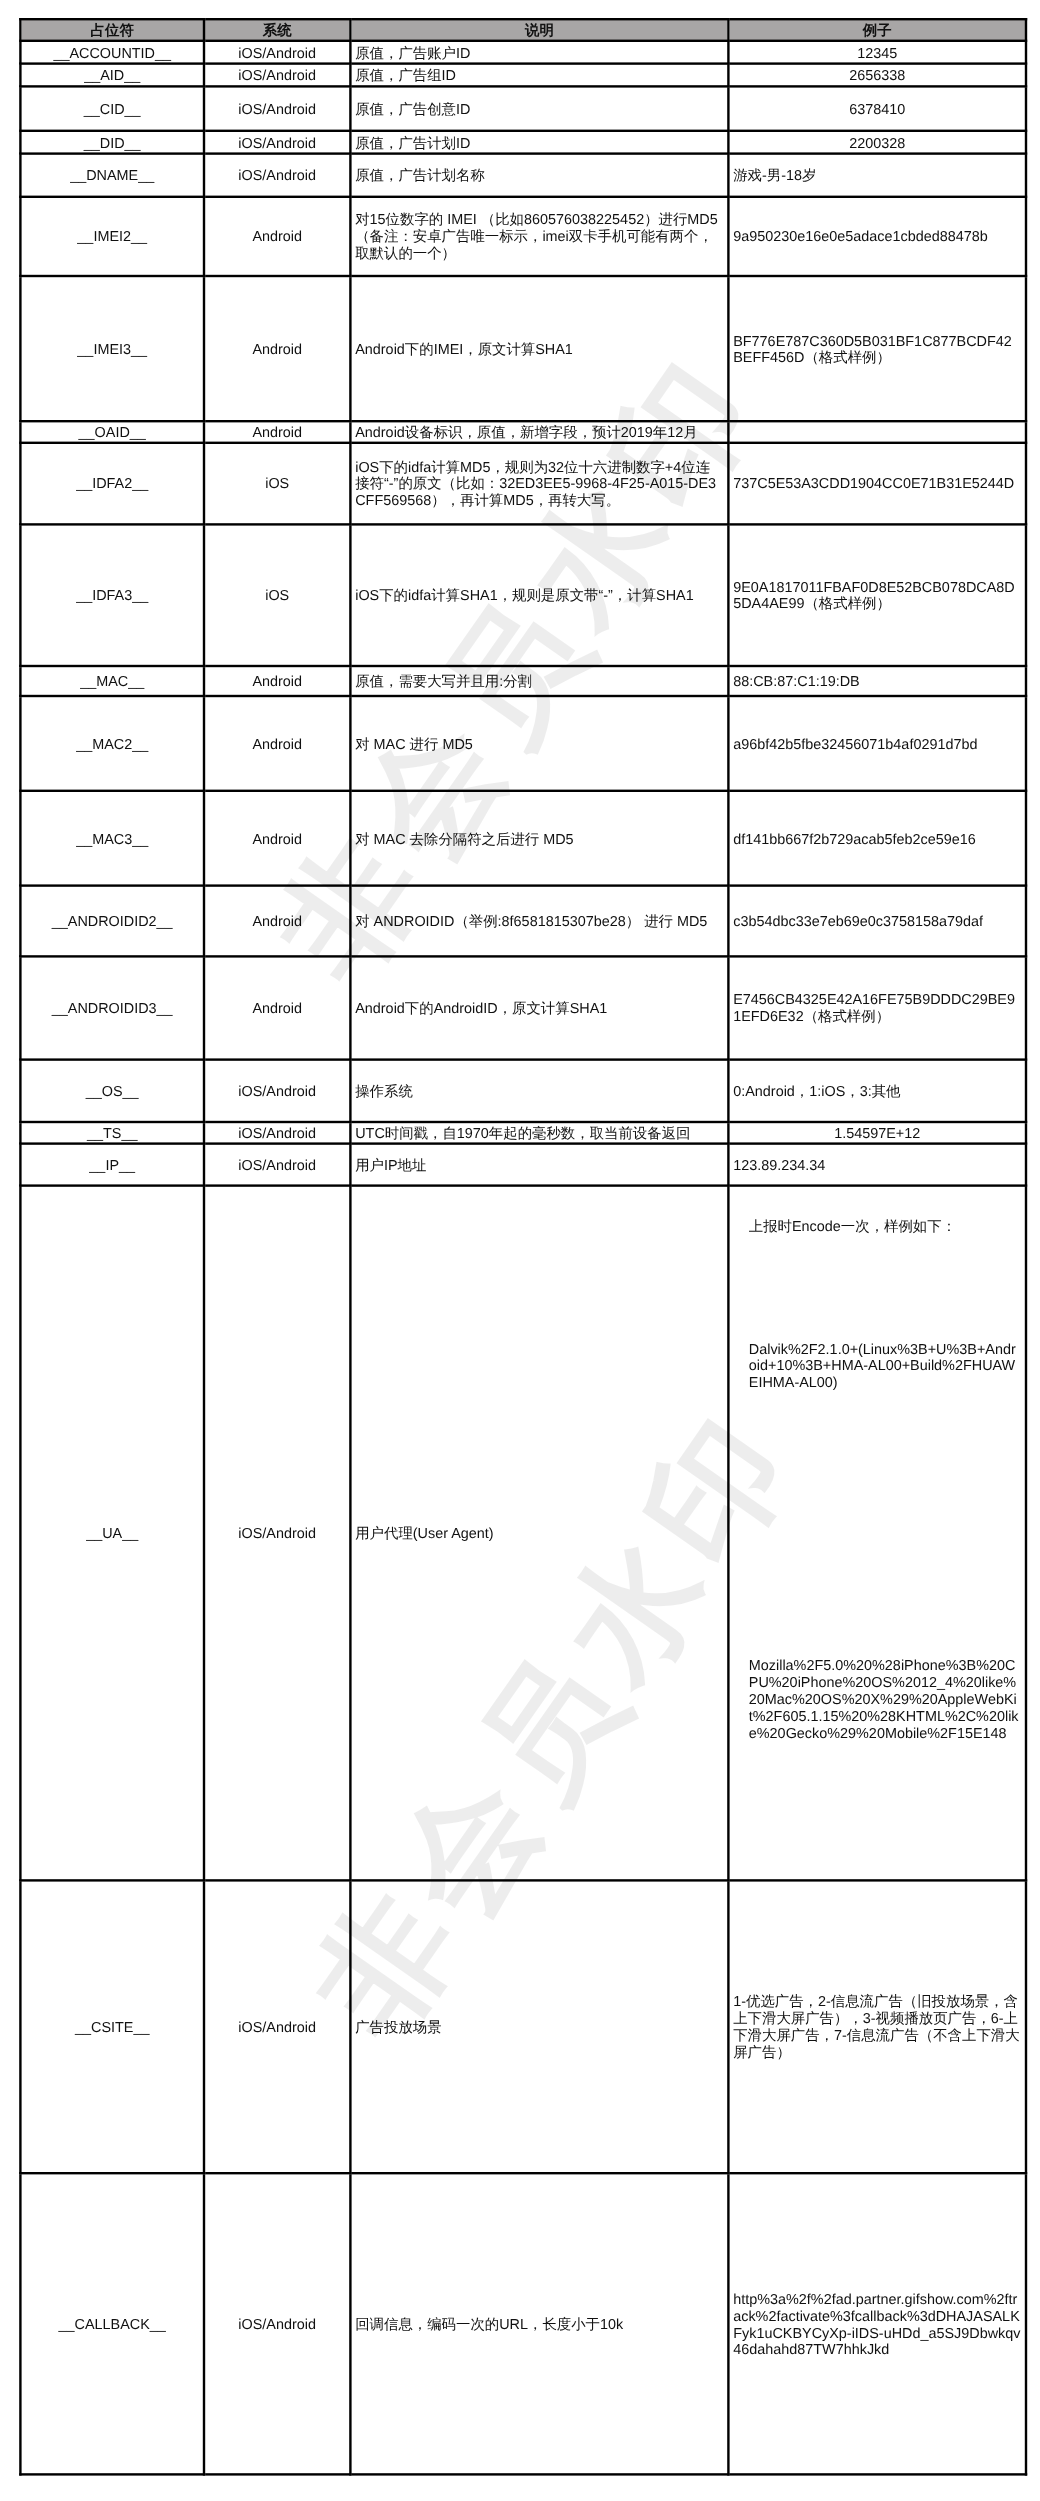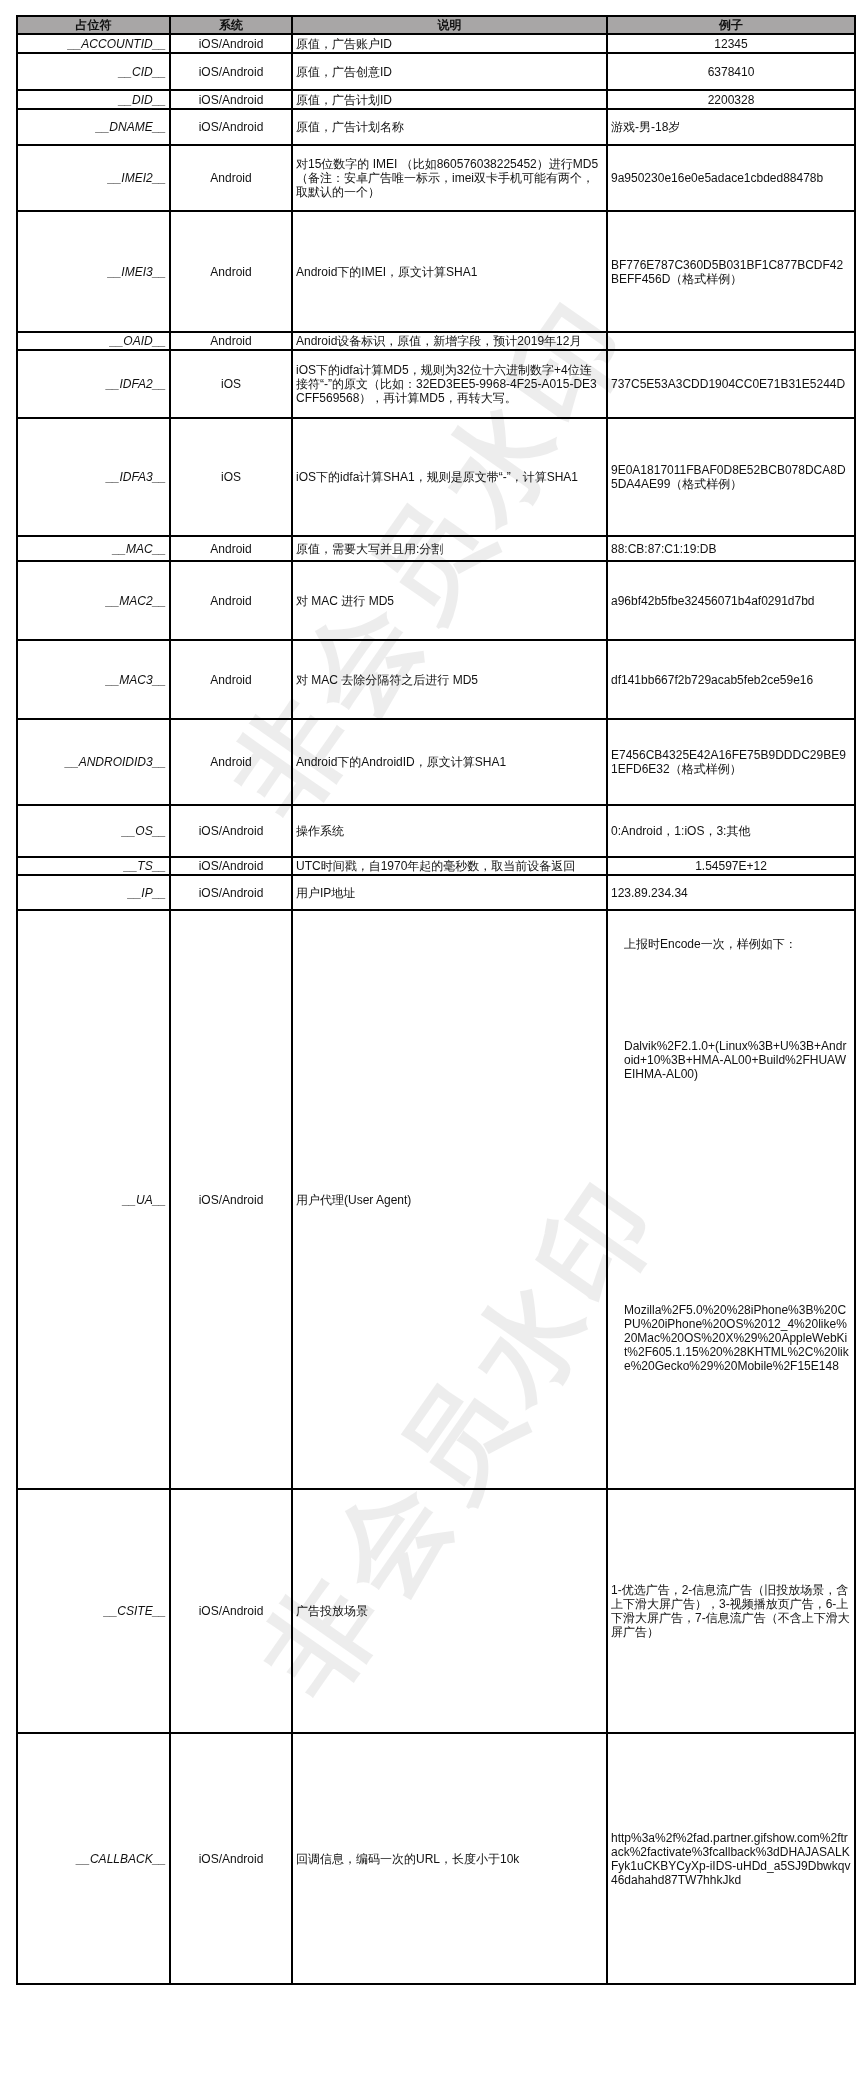--- a/index.html
+++ b/index.html
@@ -7,21 +7,21 @@
          font-family: "Liberation Sans", "DejaVu Sans", sans-serif; color: #111; }
   .sheet { position: absolute; left: 16px; top: 15px; width: 838px; }
   table { border-collapse: collapse; table-layout: fixed; width: 838px; }
   col.c1 { width: 153px; }
   col.c2 { width: 122px; }
   col.c3 { width: 315px; }
   col.c4 { width: 248px; }
   th, td { border: 2px solid #000; padding: 0 3px; font-size: 12px; line-height: 14px;
            vertical-align: middle; overflow: hidden; word-break: break-all; }
   th { background: #a8a6a6; font-weight: bold; text-align: center; height: 16px; font-size: 12px; }
-  td.ph { text-align: right; font-style: italic; }
+  td.ph { text-align: center; }
   td.sys { text-align: center; }
   td.desc { text-align: left; }
   td.ex { text-align: left; }
   td.ex.num { text-align: center; }
   .ua-block { display: block; }
   .watermark { position: absolute; color: rgba(0,0,0,0.07); font-size: 110px; font-weight: bold;
                transform: rotate(-55deg); transform-origin: left top; white-space: nowrap;
                pointer-events: none; font-family: "DejaVu Sans", sans-serif; letter-spacing: 10px; }
 </style>
 </head>
@@ -42,20 +42,26 @@
         <th>说明</th>
         <th>例子</th>
       </tr>
     </thead>
     <tbody id="tbody">
         <tr style="height: 19px;">
     <td class="ph">__ACCOUNTID__</td>
     <td class="sys">iOS/Android</td>
     <td class="desc">原值，广告账户ID</td>
     <td class="ex num">12345</td>
+  </tr>
+        <tr style="height: 19px;">
+    <td class="ph">__AID__</td>
+    <td class="sys">iOS/Android</td>
+    <td class="desc">原值，广告组ID</td>
+    <td class="ex num">2656338</td>
   </tr>
         <tr style="height: 37px;">
     <td class="ph">__CID__</td>
     <td class="sys">iOS/Android</td>
     <td class="desc">原值，广告创意ID</td>
     <td class="ex num">6378410</td>
   </tr>
         <tr style="height: 19px;">
     <td class="ph">__DID__</td>
     <td class="sys">iOS/Android</td>
@@ -109,20 +115,26 @@
     <td class="sys">Android</td>
     <td class="desc">对 MAC 进行 MD5</td>
     <td class="ex">a96bf42b5fbe32456071b4af0291d7bd</td>
   </tr>
         <tr style="height: 79px;">
     <td class="ph">__MAC3__</td>
     <td class="sys">Android</td>
     <td class="desc">对 MAC 去除分隔符之后进行 MD5</td>
     <td class="ex">df141bb667f2b729acab5feb2ce59e16</td>
   </tr>
+        <tr style="height: 59px;">
+    <td class="ph">__ANDROIDID2__</td>
+    <td class="sys">Android</td>
+    <td class="desc">对 ANDROIDID（举例:8f6581815307be28） 进行 MD5</td>
+    <td class="ex">c3b54dbc33e7eb69e0c3758158a79daf</td>
+  </tr>
         <tr style="height: 86px;">
     <td class="ph">__ANDROIDID3__</td>
     <td class="sys">Android</td>
     <td class="desc">Android下的AndroidID，原文计算SHA1</td>
     <td class="ex">E7456CB4325E42A16FE75B9DDDC29BE91EFD6E32（格式样例）</td>
   </tr>
         <tr style="height: 52px;">
     <td class="ph">__OS__</td>
     <td class="sys">iOS/Android</td>
     <td class="desc">操作系统</td>

